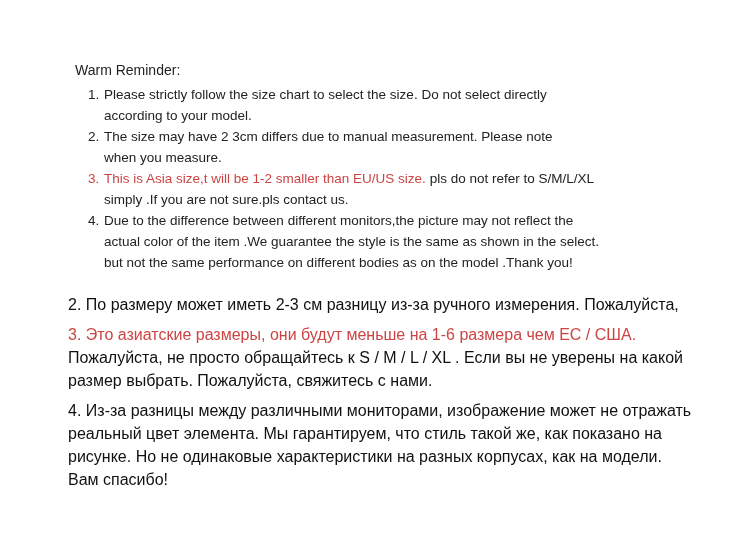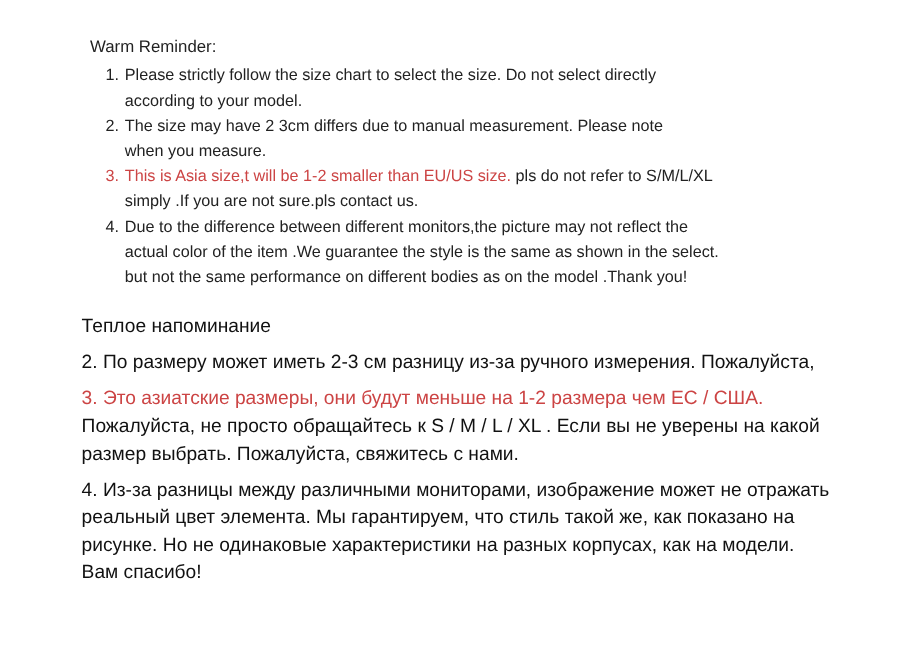--- a/index.html
+++ b/index.html
@@ -3,21 +3,21 @@
   <meta charset="utf-8">
   <style>
     * { margin: 0; padding: 0; box-sizing: border-box; }
     html, body { width: 750px; height: 556px; }
     body {
       background: #ffffff;
       font-family: "Liberation Sans", sans-serif;
       color: #1a1a1a;
       overflow: hidden;
     }
-    .page { padding: 28px 30px 0 68px; }
+    .page { padding: 28px 30px 0 68px; margin-top: 32px; }
 
     
     .en-section { font-size: 13.5px; line-height: 21px; color: #222222; }
     .en-title { margin-left: 7px; font-size: 14px; }
     .en-list { margin-top: 3px; }
     .en-item { display: flex; }
     .en-item .num { flex: none; width: 16px; margin-left: 20px; }
     .en-item .txt { flex: 1; }
     .line { display: block; }
 
@@ -69,29 +69,28 @@
           <span class="line">Due to the difference between different monitors,the picture may not reflect the</span>
           <span class="line">actual color of the item .We guarantee the style is the same as shown in the select.</span>
           <span class="line">but not the same performance on different bodies as on the model .Thank you!</span>
         </div>
       </div>
 
     </div>
   </section>
 
   <section class="ru-section">
-    <div class="ru-title">Теплое напоминание</div>
 
 
     <div class="ru-item">
       <span class="line">2. По размеру может иметь 2-3 см разницу из-за ручного измерения. Пожалуйста,</span>
     </div>
 
     <div class="ru-item">
-      <span class="line red">3. Это азиатские размеры, они будут меньше на 1-2 размера чем ЕС / США.</span>
+      <span class="line red">3. Это азиатские размеры, они будут меньше на 1-6 размера чем ЕС / США.</span>
       <span class="line">Пожалуйста, не просто обращайтесь к S / M / L / XL . Если вы не уверены на какой</span>
       <span class="line">размер выбрать. Пожалуйста, свяжитесь с нами.</span>
     </div>
 
     <div class="ru-item">
       <span class="line">4. Из-за разницы между различными мониторами, изображение может не отражать</span>
       <span class="line">реальный цвет элемента. Мы гарантируем, что стиль такой же, как показано на</span>
       <span class="line">рисунке. Но не одинаковые характеристики на разных корпусах, как на модели.</span>
       <span class="line">Вам спасибо!</span>
     </div>

